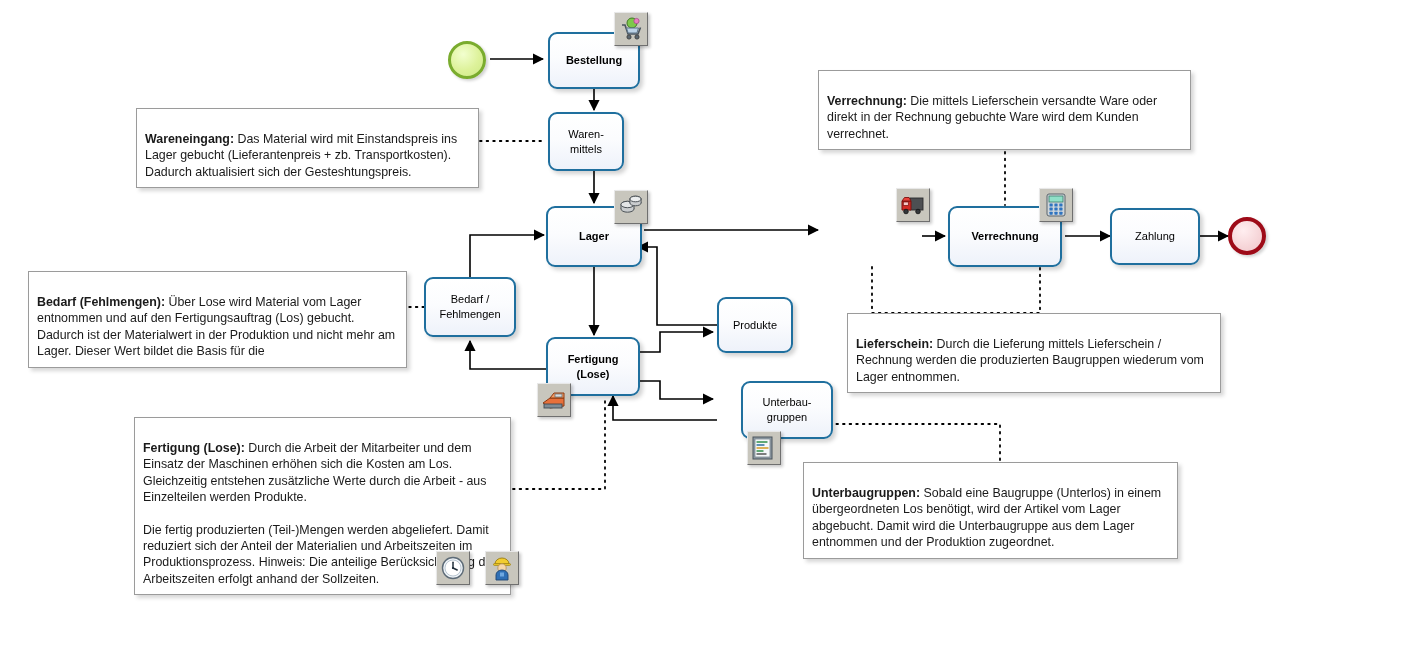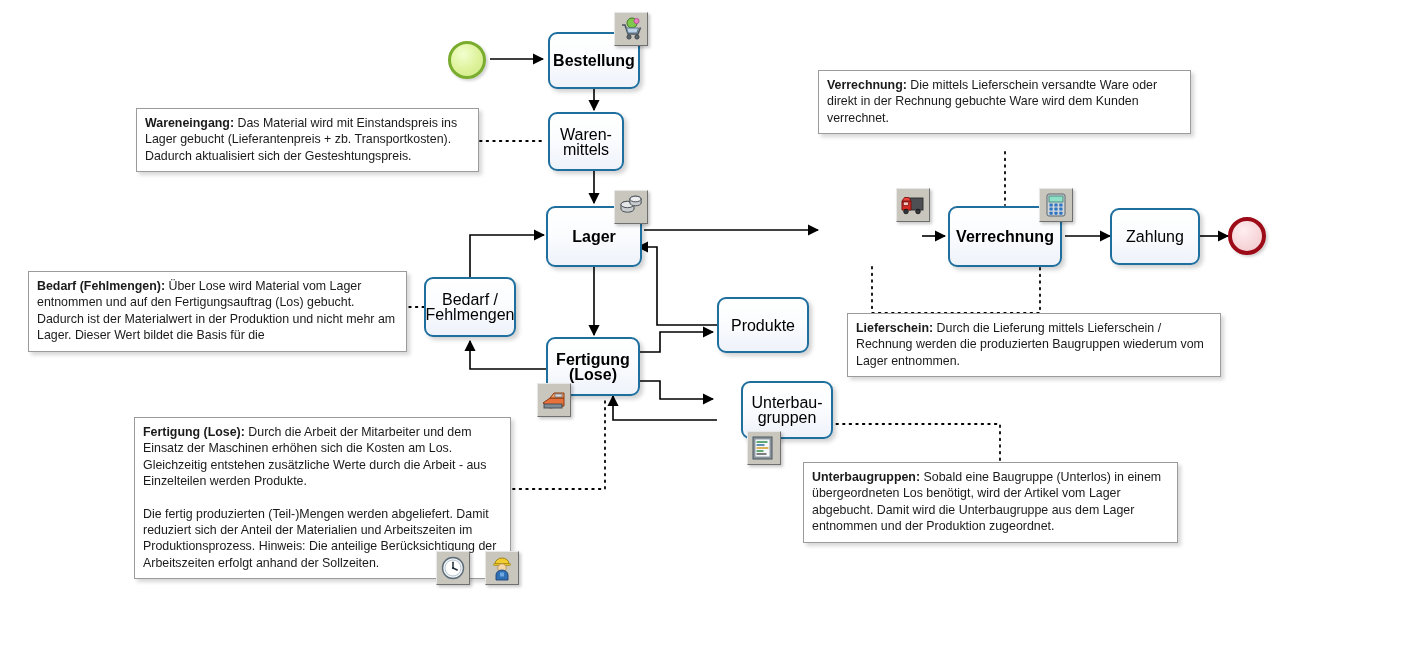--- a/index.html
+++ b/index.html
@@ -31,21 +31,21 @@
     box-sizing: border-box;
     border: 2px solid #1f6f9e;
     border-radius: 9px;
     background: linear-gradient(to bottom, #ffffff 0%, #fbfcfe 45%, #eef2fa 100%);
     box-shadow: 3px 3px 4px rgba(0,0,0,0.18);
     display: flex;
     align-items: center;
     justify-content: center;
     text-align: center;
     color: #000000;
-    font-size: 16px;
+    font-size: 11px;
     line-height: 15px;
     z-index: 5;
   }
   .node.bold { font-weight: bold; }
   .node span { display: block; }
 
   
   .terminator {
     position: absolute;
     box-sizing: border-box;
@@ -63,21 +63,21 @@
     box-shadow: 2px 2px 3px rgba(0,0,0,0.18);
   }
 
   
   .note {
     position: absolute;
     box-sizing: border-box;
     border: 1px solid #9b9b9b;
     background: #ffffff;
     box-shadow: 3px 3px 4px rgba(0,0,0,0.16);
-    padding: 6px 8px 7px 8px;
+    padding: 22px 8px 7px 8px;
     font-size: 12.4px;
     line-height: 16.4px;
     color: #1a1a1a;
     z-index: 8;
   }
   .note b { font-weight: bold; }
   .note p { margin: 0; }
   .note p.gap { margin-top: 16px; }
 
   
@@ -181,21 +181,21 @@
     </div>
   </div>
 
   <div class="node bold" style="left:546px; top:337px; width:94px; height:59px;">
     <div>
       <span>Fertigung</span>
       <span>(Lose)</span>
     </div>
   </div>
 
-  <div class="node" style="left:717px; top:297px; width:92px; height:56px;">
+  <div class="node" style="left:717px; top:297px; width:76px; height:56px;">
     <span>Produkte</span>
   </div>
 
   <div class="node" style="left:741px; top:381px; width:92px; height:58px;">
     <div>
       <span>Unterbau-</span>
       <span>gruppen</span>
     </div>
   </div>
 

